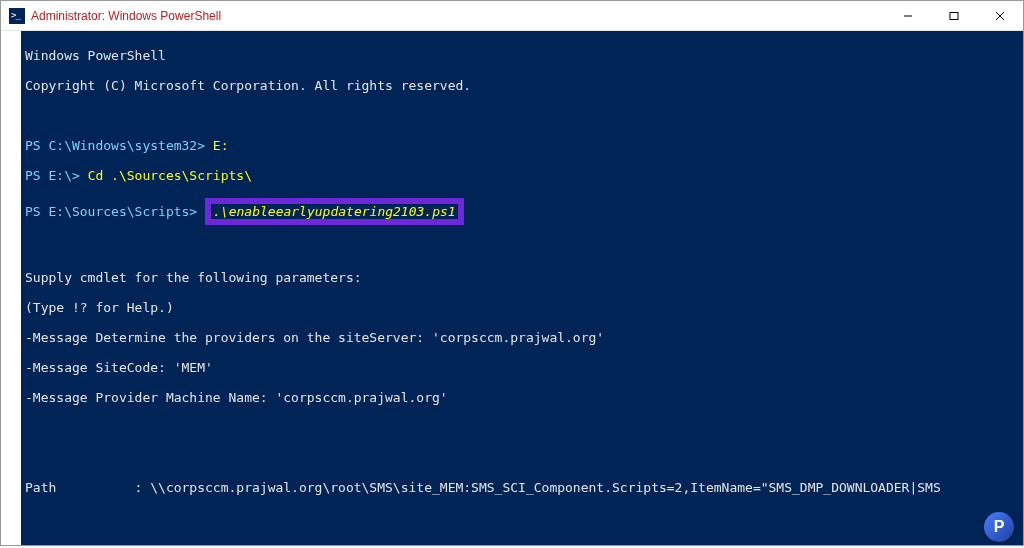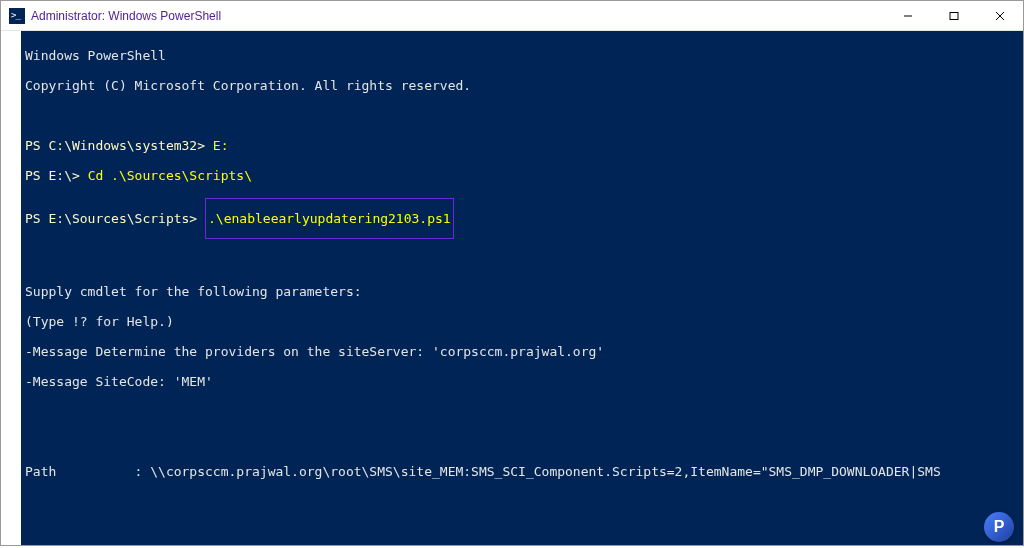--- a/index.html
+++ b/index.html
@@ -41,21 +41,21 @@
       color: #fff;
       font-size: 9px;
       top: 2px;
       left: 2px;
       font-family: monospace;
       letter-spacing: -1px;
     }
     .title-text {
       font-family: "Segoe UI", Tahoma, sans-serif;
       font-size: 12px;
-      color: #4c1d95;
+      color: #b91c1c;
       flex: 1;
     }
     .title-buttons { display: flex; height: 100%; }
     .tbtn {
       width: 46px;
       height: 100%;
       display: flex;
       align-items: center;
       justify-content: center;
       font-family: "Segoe UI Symbol", sans-serif;
@@ -67,26 +67,27 @@
       background: #012456;
       color: #e5e5e5;
       padding: 2px 4px;
       line-height: 15px;
       white-space: pre;
       overflow: hidden;
       letter-spacing: 0;
       margin-left: 20px;
     }
     .line { display: block; min-height: 15px; white-space: pre; }
-    .prompt { color: #fef9c3; }
+    .prompt { color: #7dd3fc; }
     .cmd { color: #ffff00; }
     .redbox {
-      border: 1px solid #6d28d9;
-      padding: 12px 2px;
+      border: 6px solid #6d28d9;
+      padding: 0 2px;
       display: inline-block;
+      font-style: italic;
     }
     .kv-row { white-space: pre; }
     .watermark {
       position: absolute;
       right: 10px;
       bottom: 6px;
       width: 30px; height: 30px;
       border-radius: 50%;
       background: linear-gradient(135deg,#4a7fff,#1e3fa0);
       display:flex;align-items:center;justify-content:center;
@@ -126,20 +127,21 @@
 <span class="line">Copyright (C) Microsoft Corporation. All rights reserved.</span>
 <span class="line"> </span>
 <span class="line"><span class="prompt">PS C:\Windows\system32&gt; </span><span class="cmd">E:</span></span>
 <span class="line"><span class="prompt">PS E:\&gt; </span><span class="cmd">Cd .\Sources\Scripts\</span></span>
 <span class="line"><span class="prompt">PS E:\Sources\Scripts&gt; </span><span class="redbox"><span class="cmd">.\enableearlyupdatering2103.ps1</span></span></span>
 <span class="line"> </span>
 <span class="line">Supply cmdlet for the following parameters:</span>
 <span class="line">(Type !? for Help.)</span>
 <span class="line">-Message Determine the providers on the siteServer: 'corpsccm.prajwal.org'</span>
 <span class="line">-Message SiteCode: 'MEM'</span>
+<span class="line">-Message Provider Machine Name: 'corpsccm.prajwal.org'</span>
 <span class="line"> </span>
 <span class="line"> </span>
 <span class="line kv-row">Path          : \\corpsccm.prajwal.org\root\SMS\site_MEM:SMS_SCI_Component.Scripts=2,ItemName="SMS_DMP_DOWNLOADER|SMS</span>
 
 
 
 
 
 
 

